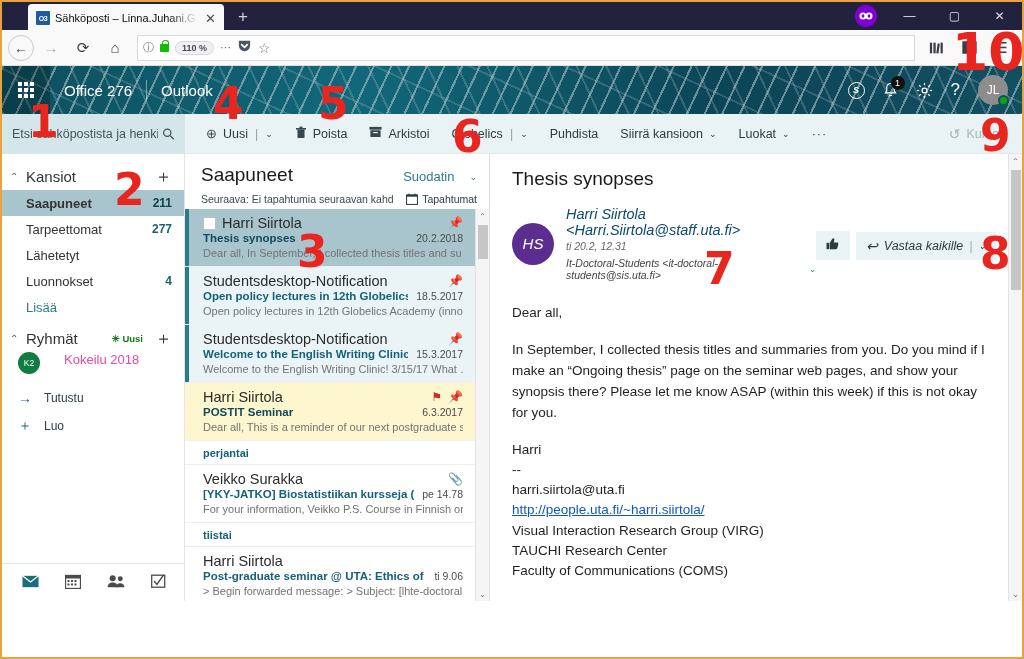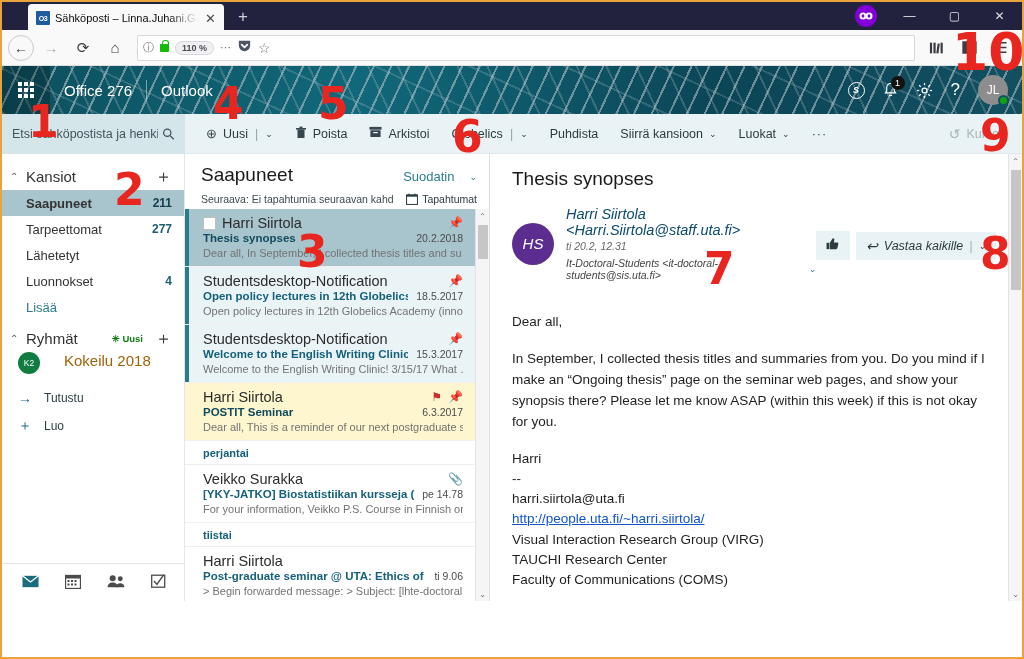--- a/index.html
+++ b/index.html
@@ -183,21 +183,21 @@
   .sb-item.sel { background: #a8c4cc; font-weight: bold; }
   .sb-item .lbl { flex: 1 1 auto; white-space: nowrap; }
   .sb-item .cnt { font-size: 12px; color: #1b5e72; font-weight: bold; }
   .sb-item.sel .cnt { color: #13404f; }
   .sb-item.more { color: #2c7b8c; }
   .grp-row { display: flex; height: 32px; padding: 0 12px 0 16px; gap: 24px; }
   .grp-ava {
     width: 22px; height: 22px; border-radius: 50%; background: #107c41;
     color: #fff; font-size: 8.5px; display: flex; align-items: center; justify-content: center;
   }
-  .grp-name { font-size: 15px; color: #a16207; }
+  .grp-name { font-size: 13px; color: #ec4899; }
   .sb-link {
     display: flex; align-items: center; gap: 12px; height: 28px;
     padding: 0 12px 0 16px; font-size: 12px; color: #2c3e44;
   }
   .sb-link .gl { color: #21688a; font-size: 14px; width: 14px; text-align: center; }
   .sb-bottom {
     height: 38px; border-top: 1px solid #e6e6e6; display: flex;
     align-items: center; gap: 26px; padding: 0 20px; background: #fff;
   }
   .navicon { font-size: 15px; color: #4b4b4b; }
@@ -279,21 +279,21 @@
   .rp-to { font-size: 10.5px; color: #444; margin-top: 5px; display: flex; align-items: center; gap: 6px; }
   .rp-to .chev { font-size: 9px; color: #2c7b8c; }
   .rp-actions { margin-left: auto; display: flex; align-items: center; gap: 6px; padding-top: 4px; }
   .rp-like { background: #e9f3f5; padding: 6px 10px; font-size: 13px; color: #2b3c41; }
   .rp-reply {
     background: #e9f3f5; padding: 6px 10px; display: flex; align-items: center; gap: 6px;
     font-size: 12.5px; color: #2b3c41; white-space: nowrap;
   }
   .rp-reply .sep { color: #9ab3ba; }
   .rp-reply .chev { font-size: 9px; }
-  .rp-body { margin-top: 31px; font-size: 13.5px; color: #1f1f1f; line-height: 1.55; max-width: 480px; }
+  .rp-body { margin-top: 22px; font-size: 13.5px; color: #1f1f1f; line-height: 1.55; max-width: 480px; }
   .rp-body p { margin-bottom: 16px; }
   .rp-body .sig { line-height: 1.5; }
   .rp-body a { color: #1155cc; }
   .rp-scroll {
     position: absolute; top: 0; right: 0; bottom: 0; width: 14px;
     background: #f5f5f5; border-left: 1px solid #e3e3e3;
   }
   .rp-scroll .arrow { height: 14px; display:flex; align-items:center; justify-content:center;
                       font-size: 8px; color: #6b6b6b; }
   .rp-scroll .arrow.bot { position: absolute; bottom: 0; left: 0; right: 0; }

